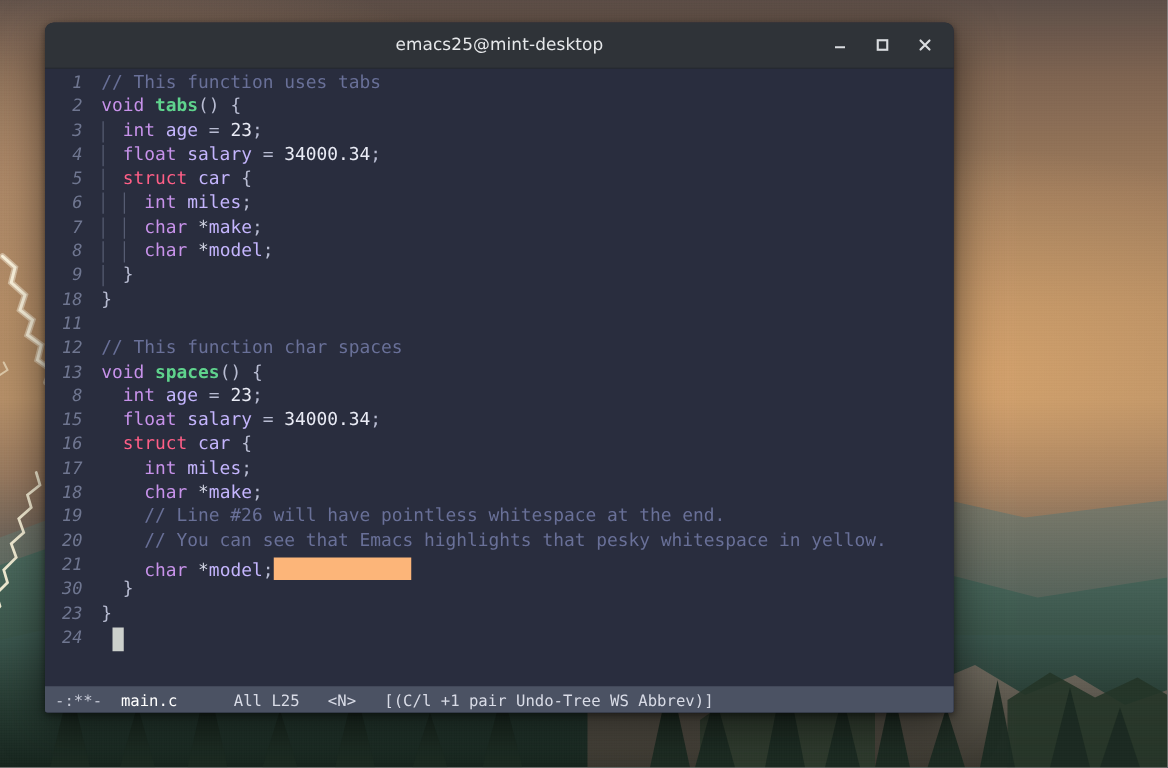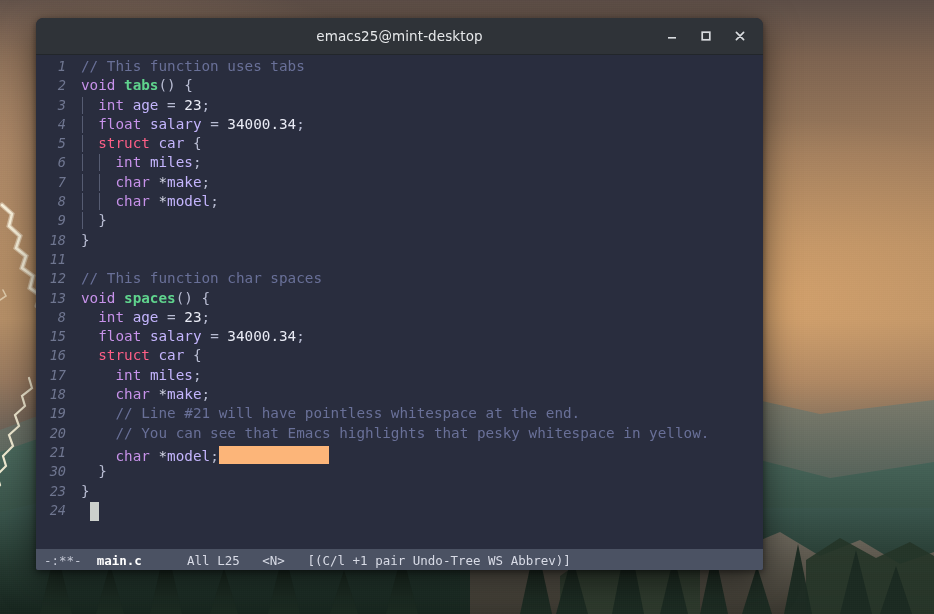--- a/index.html
+++ b/index.html
@@ -118,21 +118,21 @@
     display: flex;
     align-items: center;
     white-space: pre;
     font-family: "DejaVu Sans Mono", monospace;
     font-size: 12.5px;
     color: #d8dbe6;
     padding-left: 8px;
     box-sizing: border-box;
     overflow: hidden;
   }
-  #modeline .ml-file { color: #ffffff; font-weight: bold; }
+  #modeline .ml-file { color: #ffffff; font-weight: normal; }
   #modeline .ml-dim  { color: #c3c7d4; }
 
   
   .row {
     position: relative;
     height: 19.3px;
     line-height: 19.3px;
     white-space: pre;
     font-family: "DejaVu Sans Mono", monospace;
     font-size: 14.3px;
@@ -303,21 +303,21 @@
           <div class="row"><div class="lnum">9</div><div class="code"><span class="t-plain">  </span><span class="t-punc">}</span></div><div class="guide" style="left: 46px;"></div></div>
           <div class="row"><div class="lnum">18</div><div class="code"><span class="t-punc">}</span></div></div>
           <div class="row"><div class="lnum">11</div><div class="code"></div></div>
           <div class="row"><div class="lnum">12</div><div class="code"><span class="t-comment">// This function char spaces</span></div></div>
           <div class="row"><div class="lnum">13</div><div class="code"><span class="t-kw">void</span><span class="t-plain"> </span><span class="t-fn">spaces</span><span class="t-punc">(</span><span class="t-punc">)</span><span class="t-plain"> </span><span class="t-punc">{</span></div></div>
           <div class="row"><div class="lnum">8</div><div class="code"><span class="t-plain">  </span><span class="t-type">int</span><span class="t-plain"> </span><span class="t-var">age</span><span class="t-plain"> </span><span class="t-punc">=</span><span class="t-plain"> </span><span class="t-num">23</span><span class="t-punc">;</span></div></div>
           <div class="row"><div class="lnum">15</div><div class="code"><span class="t-plain">  </span><span class="t-type">float</span><span class="t-plain"> </span><span class="t-var">salary</span><span class="t-plain"> </span><span class="t-punc">=</span><span class="t-plain"> </span><span class="t-num">34000</span><span class="t-num">.</span><span class="t-num">34</span><span class="t-punc">;</span></div></div>
           <div class="row"><div class="lnum">16</div><div class="code"><span class="t-plain">  </span><span class="t-struct">struct</span><span class="t-plain"> </span><span class="t-var">car</span><span class="t-plain"> </span><span class="t-punc">{</span></div></div>
           <div class="row"><div class="lnum">17</div><div class="code"><span class="t-plain">    </span><span class="t-type">int</span><span class="t-plain"> </span><span class="t-var">miles</span><span class="t-punc">;</span></div></div>
           <div class="row"><div class="lnum">18</div><div class="code"><span class="t-plain">    </span><span class="t-type">char</span><span class="t-plain"> </span><span class="t-star">*</span><span class="t-var">make</span><span class="t-punc">;</span></div></div>
-          <div class="row"><div class="lnum">19</div><div class="code"><span class="t-comment">    // Line #21 will have pointless whitespace at the end.</span></div></div>
+          <div class="row"><div class="lnum">19</div><div class="code"><span class="t-comment">    // Line #26 will have pointless whitespace at the end.</span></div></div>
           <div class="row"><div class="lnum">20</div><div class="code"><span class="t-comment">    // You can see that Emacs highlights that pesky whitespace in yellow.</span></div></div>
           <div class="row"><div class="lnum">21</div><div class="code"><span class="t-plain">    </span><span class="t-type">char</span><span class="t-plain"> </span><span class="t-star">*</span><span class="t-var">model</span><span class="t-punc">;</span><span class="ws-hl" style="width: 109.96px;"></span></div></div>
           <div class="row"><div class="lnum">30</div><div class="code"><span class="t-plain">  </span><span class="t-punc">}</span></div></div>
           <div class="row"><div class="lnum">23</div><div class="code"><span class="t-punc">}</span></div></div>
           <div class="row"><div class="lnum">24</div><div class="code"><span class="t-plain"> </span></div><div class="cursor" style="left: 53.62px;"></div></div>
         </div>
 
       <div id="modeline">
         <span class="ml-dim">-:**-</span>
         <span>  </span>

